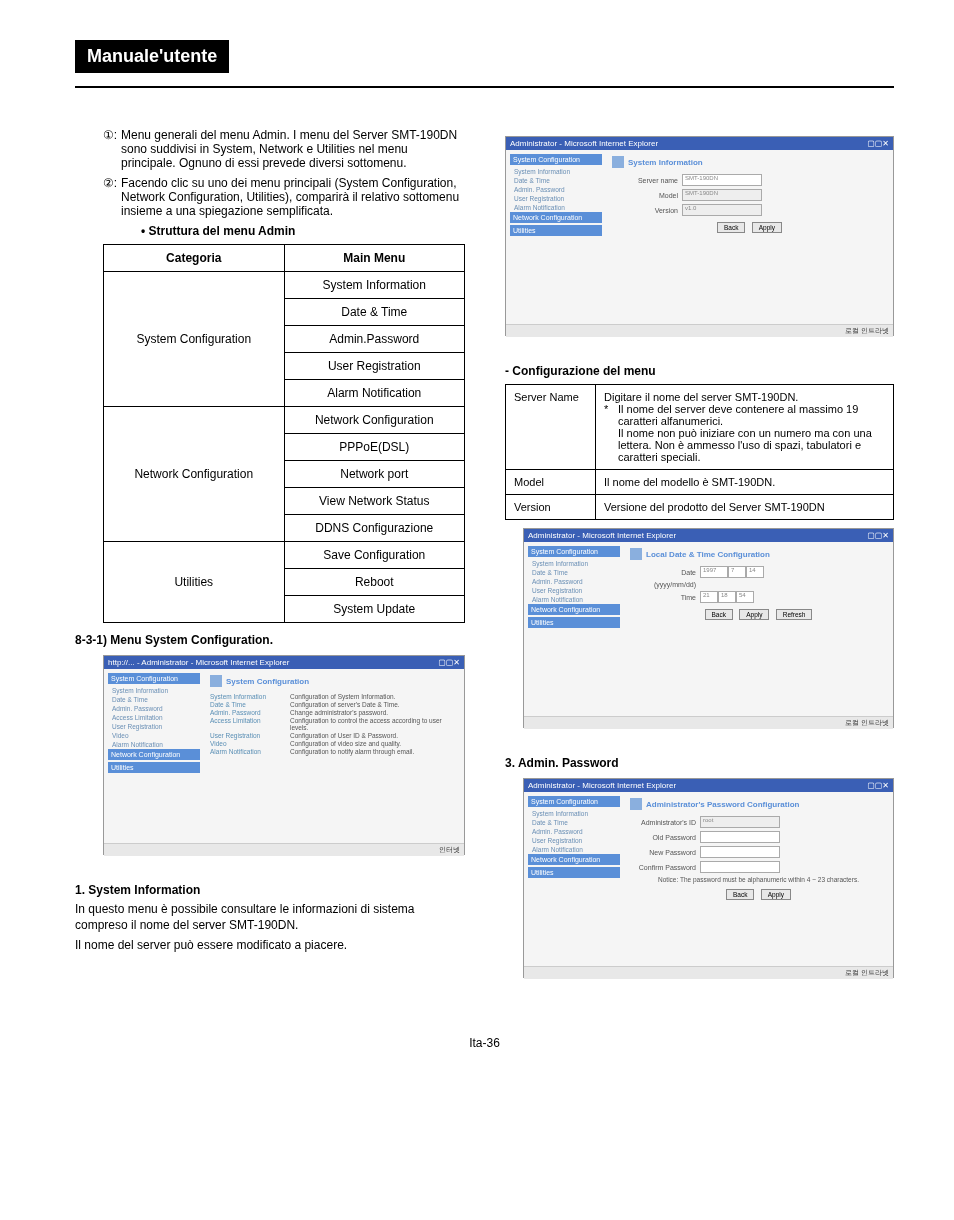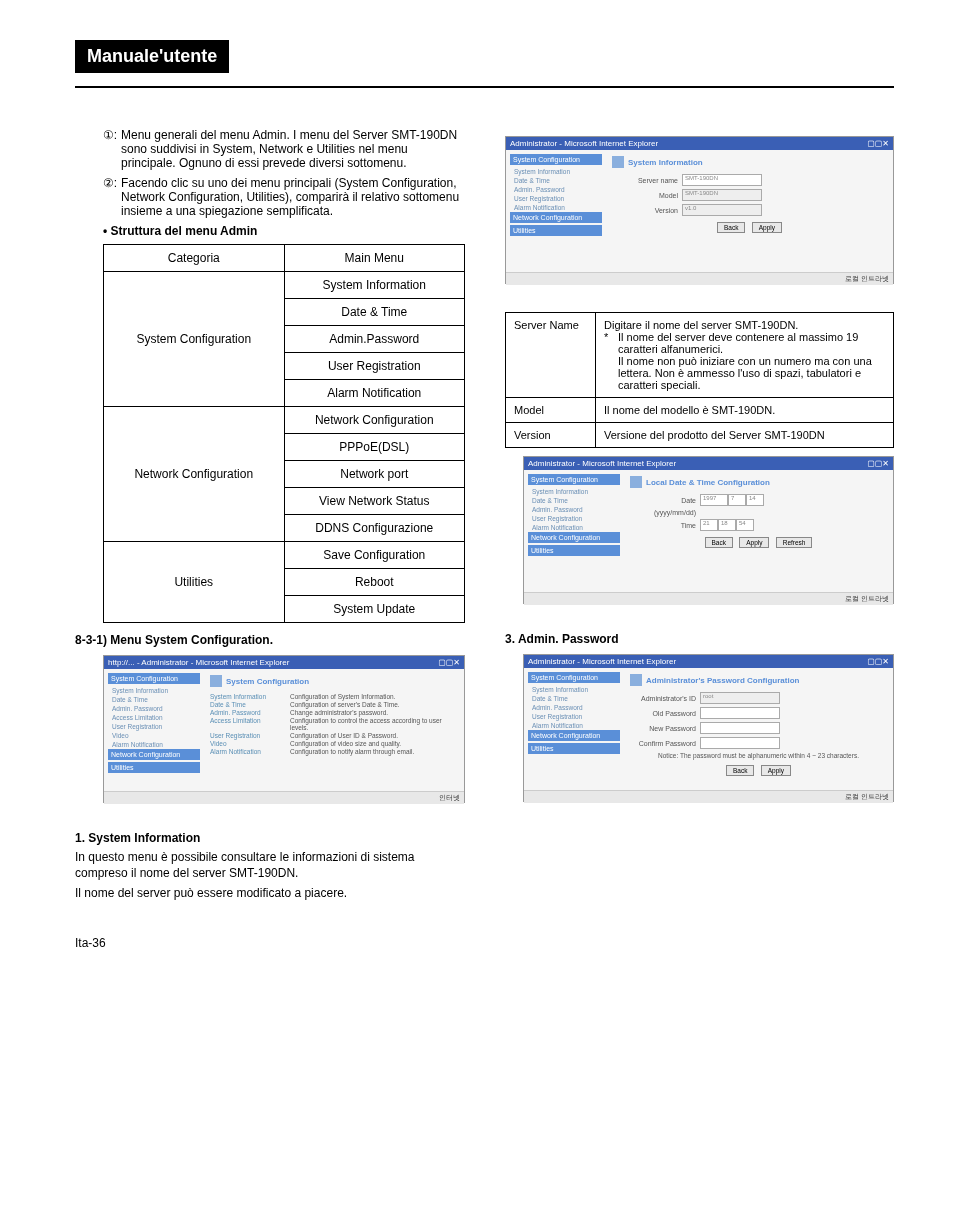--- a/index.html
+++ b/index.html
@@ -32,53 +32,53 @@
     gap: 40px;
   }
   .col { flex: 1; min-width: 0; }
   .col-left { flex: 0 0 390px; }
   .col-right { flex: 1; }
   .item-3 { margin-bottom: 6px; }
   .indent-block { padding-left: 28px; margin-bottom: 6px; }
   .bullet-line { display: flex; margin-bottom: 2px; }
   .bullet-sym { width: 18px; flex-shrink: 0; }
   .bullet-txt { flex: 1; }
-  .bold { font-weight: bold; }
+  .bold { font-weight: bold; margin-left: 38px; }
   table.admin-menu {
     border-collapse: collapse;
     width: 100%;
     margin: 6px 0 10px 0;
   }
   table.admin-menu th, table.admin-menu td {
     border: 1px solid #000;
     padding: 6px 8px;
     font-size: 12px;
   }
-  table.admin-menu th { text-align: center; font-weight: normal; }
+  table.admin-menu th { text-align: center; font-weight: bold; }
   table.admin-menu td:first-child { text-align: center; }
   table.admin-menu td.mm { text-align: center; }
   .section-title { font-weight: bold; margin: 10px 0 4px 0; }
   .body-text { margin-bottom: 4px; line-height: 1.35; }
   table.config-menu {
     border-collapse: collapse;
     width: 100%;
     margin: 6px 0;
   }
   table.config-menu td {
     border: 1px solid #000;
     padding: 6px 8px;
     vertical-align: top;
     font-size: 11px;
   }
   table.config-menu td:first-child { width: 90px; }
   .note-star { display: flex; }
   .note-star .star { width: 14px; flex-shrink: 0; }
   .screenshot {
     width: 100%;
-    height: 148px;
+    height: 200px;
     border: 1px solid #999;
     background: #f5f5f5;
     position: relative;
     margin: 8px 0 28px 0;
   }
   .ss-titlebar {
     background: #3a5fb5;
     color: #fff;
     font-size: 8px;
     padding: 2px 4px;
@@ -114,21 +114,21 @@
   .ss-form-label { width: 70px; text-align: right; padding-right: 4px; color: #555; }
   .ss-form-field { background: #fff; border: 1px solid #aaa; height: 12px; width: 80px; font-size: 6px; padding: 0 2px; color: #888; }
   .ss-form-field.ro { background: #eee; }
   .ss-btns { text-align: center; margin-top: 6px; }
   .ss-btn { display: inline-block; border: 1px solid #888; background: #e8e8e8; font-size: 6.5px; padding: 1px 6px; margin: 0 2px; }
   .ss-status { background: #e8e8e8; font-size: 7px; padding: 1px 4px; text-align: right; color: #333; border-top: 1px solid #ccc; }
   .ss-list-row { display:flex; font-size:6.5px; color:#5a8fb5; margin-bottom:1px; }
   .ss-list-row .l { width:80px; }
   .ss-list-row .r { flex:1; color:#555; }
   .ss-note { font-size:6.5px; color:#555; text-align:center; margin-top:2px; }
-  .page-num { margin-top: 30px; font-size: 12px; }
+  .page-num { text-align: center; margin-top: 30px; font-size: 12px; }
 </style>
 </head>
 <body>
 
 
 
 <div class="header-bar">Manuale'utente</div>
 <div class="header-line"></div>
 
 <div class="two-col">
@@ -302,20 +302,21 @@
             </div>
           <div class="ss-btns">
             <span class="ss-btn">Back</span>
             <span class="ss-btn">Apply</span>
           </div>
         </div>
       </div>
       <div class="ss-status">로컬 인트라넷</div>
     </div>
 
+    <div class="section-title">- Configurazione del menu</div>
     <table class="config-menu">
       <tbody>
           <tr>
         <td>Server Name</td>
         <td>
           <span>Digitare il nome del server SMT-190DN.</span>
           <div class="note-star">
             <span class="star">*</span>
             <span style="white-space:pre-line">Il nome del server deve contenere al massimo 19 caratteri alfanumerici.
 Il nome non può iniziare con un numero ma con una lettera. Non è ammesso l'uso di spazi, tabulatori e caratteri speciali.</span>

